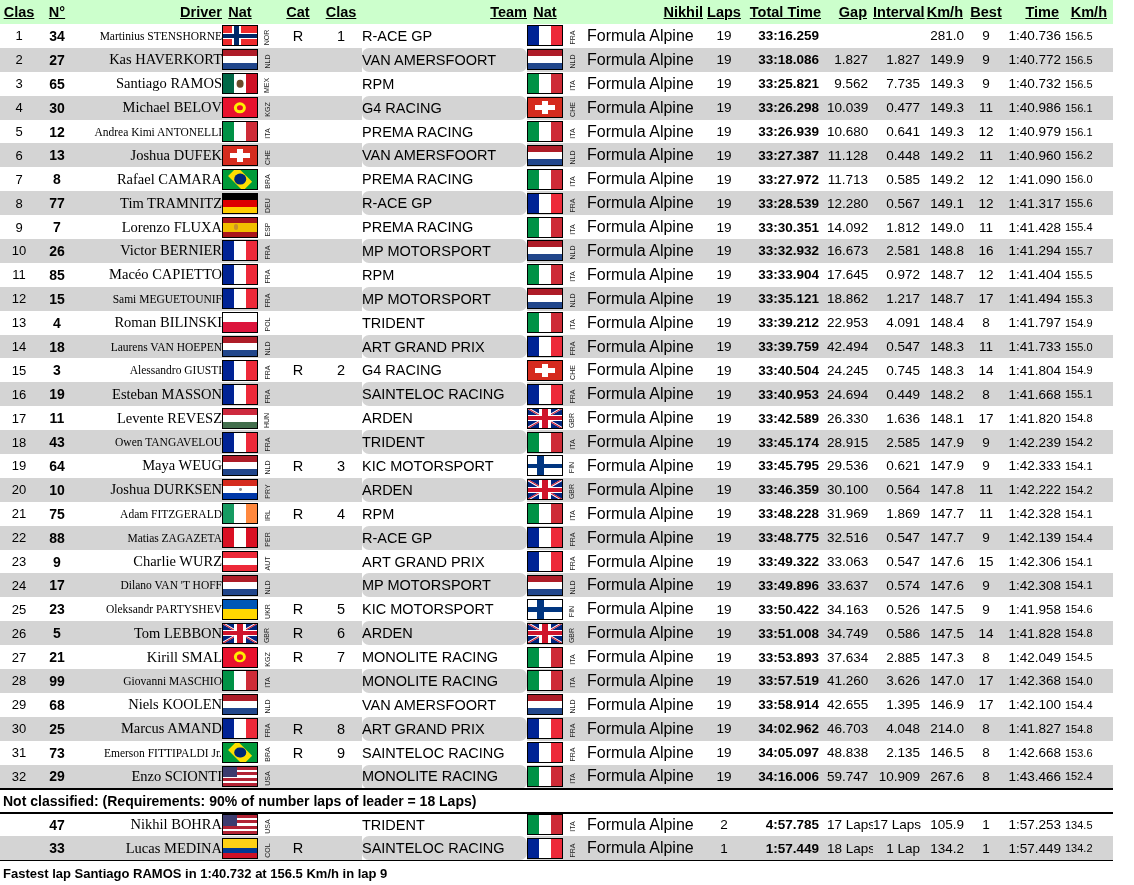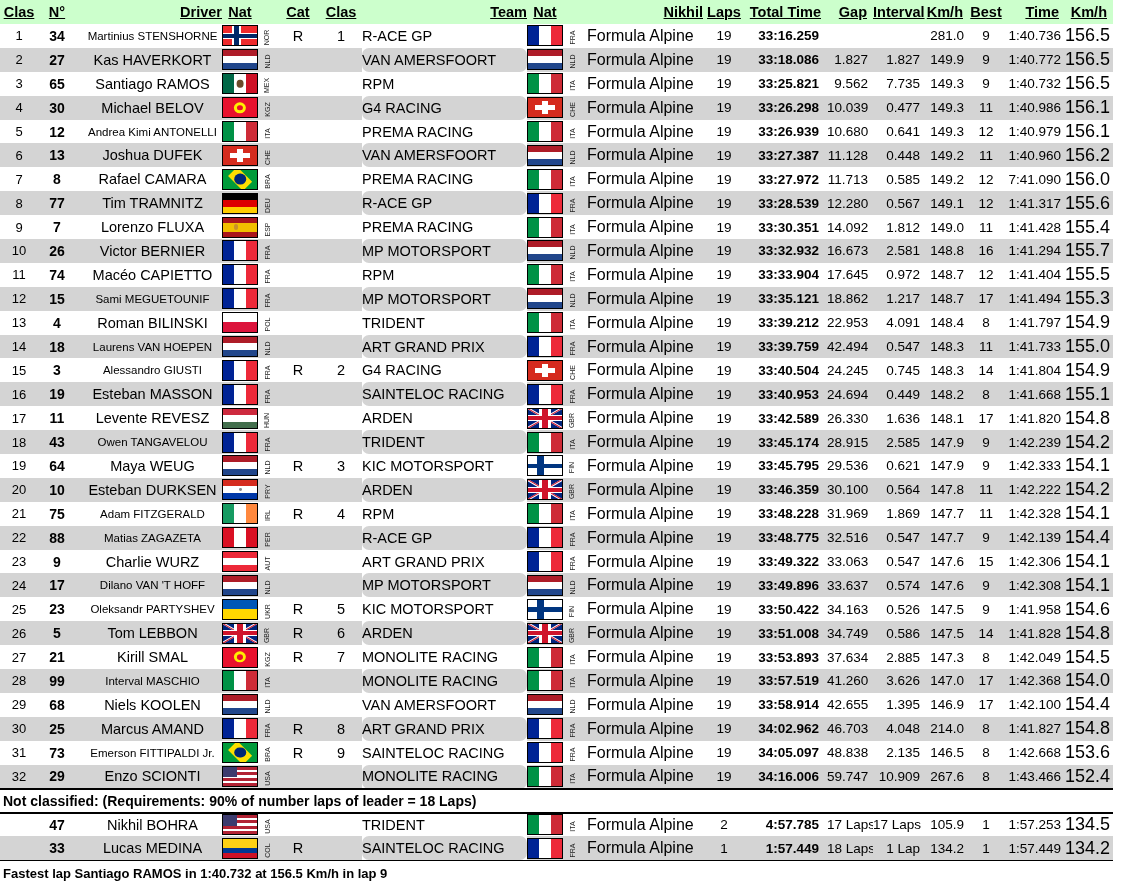--- a/index.html
+++ b/index.html
@@ -37,34 +37,34 @@
   .l{ text-align:right; }
   .r{ text-align:right; }
   .pl6{ padding-left:6px !important; }
   .pr6{ padding-right:6px !important; }
   
   tr.row{ height:23.9px; }
   tr.row.odd{ background:#ffffff; }
   tr.row.even{ background:#d4d4d4; }
   td.clas{ text-align:center; font-size:13px; }
   td.num{ text-align:center; font-weight:bold; font-size:14px; }
-  td.driver{ text-align:center; padding-left:7px !important; font-size:14.5px; }
+  td.driver{ text-align:right; padding-left:7px !important; font-size:14.5px;font-family:Liberation Serif, serif; }
   td.driver.shrink{ font-size:11.5px; }
   td.cat{ text-align:center; font-size:14.5px; }
   td.cclas{ text-align:center; font-size:14.5px; }
   td.team{ text-align:left; padding-left:0 !important; font-size:14.5px;border-radius:7px; }
   td.vehicle{ text-align:left; padding-left:6px !important; font-size:16px; }
   td.laps{ text-align:center; font-size:13.5px; }
   td.ttime{ text-align:right; padding-right:8px !important; font-weight:bold; font-size:13.5px; }
   td.gap{ text-align:right; padding-right:5px !important; font-size:13.5px; }
   td.interval{ text-align:right; padding-right:5px !important; font-size:13.5px; }
   td.kmh{ text-align:right; padding-right:5px !important; font-size:13.5px; }
   td.best{ text-align:center; font-size:13.5px; }
   td.btime{ text-align:right; padding-right:4px !important; font-size:13.5px; }
-  td.bkmh{ text-align:center; padding-right:5px !important; font-size:18px; }
+  td.bkmh{ text-align:left; padding-right:5px !important; font-size:11px; }
 
   
   td.flagcell{ padding:0 !important; width:36px; }
   .flag{
     width:36px;height:21px;
     border:1.5px solid #000;
     box-sizing:border-box;
     display:block;
     margin:0;
     position:relative;
@@ -382,21 +382,21 @@
           <span class="flag f-it"></span>
         </td>
         <td class="natcode"><span>ITA</span></td>
         <td class="vehicle">Formula Alpine</td>
         <td class="laps">19</td>
         <td class="ttime">33:27.972</td>
         <td class="gap">11.713</td>
         <td class="interval">0.585</td>
         <td class="kmh">149.2</td>
         <td class="best">12</td>
-        <td class="btime">7:41.090</td>
+        <td class="btime">1:41.090</td>
         <td class="bkmh">156.0</td>
       </tr>
       <tr class="row even">
         <td class="clas">8</td>
         <td class="num">77</td>
         <td class="driver">Tim TRAMNITZ</td>
         <td class="flagcell">
           <span class="flag f-de"></span>
         </td>
         <td class="natcode"><span>DEU</span></td>
@@ -464,21 +464,21 @@
         <td class="ttime">33:32.932</td>
         <td class="gap">16.673</td>
         <td class="interval">2.581</td>
         <td class="kmh">148.8</td>
         <td class="best">16</td>
         <td class="btime">1:41.294</td>
         <td class="bkmh">155.7</td>
       </tr>
       <tr class="row odd">
         <td class="clas">11</td>
-        <td class="num">74</td>
+        <td class="num">85</td>
         <td class="driver">Macéo CAPIETTO</td>
         <td class="flagcell">
           <span class="flag f-fr"></span>
         </td>
         <td class="natcode"><span>FRA</span></td>
         <td class="cat"></td>
         <td class="cclas"></td>
         <td class="team">RPM</td>
         <td class="flagcell">
           <span class="flag f-it"></span>
@@ -699,21 +699,21 @@
         <td class="gap">29.536</td>
         <td class="interval">0.621</td>
         <td class="kmh">147.9</td>
         <td class="best">9</td>
         <td class="btime">1:42.333</td>
         <td class="bkmh">154.1</td>
       </tr>
       <tr class="row even">
         <td class="clas">20</td>
         <td class="num">10</td>
-        <td class="driver">Esteban DURKSEN</td>
+        <td class="driver">Joshua DURKSEN</td>
         <td class="flagcell">
           <span class="flag f-py">
             <i class="emb"></i>
           </span>
         </td>
         <td class="natcode"><span>PRY</span></td>
         <td class="cat"></td>
         <td class="cclas"></td>
         <td class="team">ARDEN</td>
         <td class="flagcell">
@@ -931,21 +931,21 @@
         <td class="gap">37.634</td>
         <td class="interval">2.885</td>
         <td class="kmh">147.3</td>
         <td class="best">8</td>
         <td class="btime">1:42.049</td>
         <td class="bkmh">154.5</td>
       </tr>
       <tr class="row even">
         <td class="clas">28</td>
         <td class="num">99</td>
-        <td class="driver shrink">Interval MASCHIO</td>
+        <td class="driver shrink">Giovanni MASCHIO</td>
         <td class="flagcell">
           <span class="flag f-it"></span>
         </td>
         <td class="natcode"><span>ITA</span></td>
         <td class="cat"></td>
         <td class="cclas"></td>
         <td class="team">MONOLITE RACING</td>
         <td class="flagcell">
           <span class="flag f-it"></span>
         </td>

